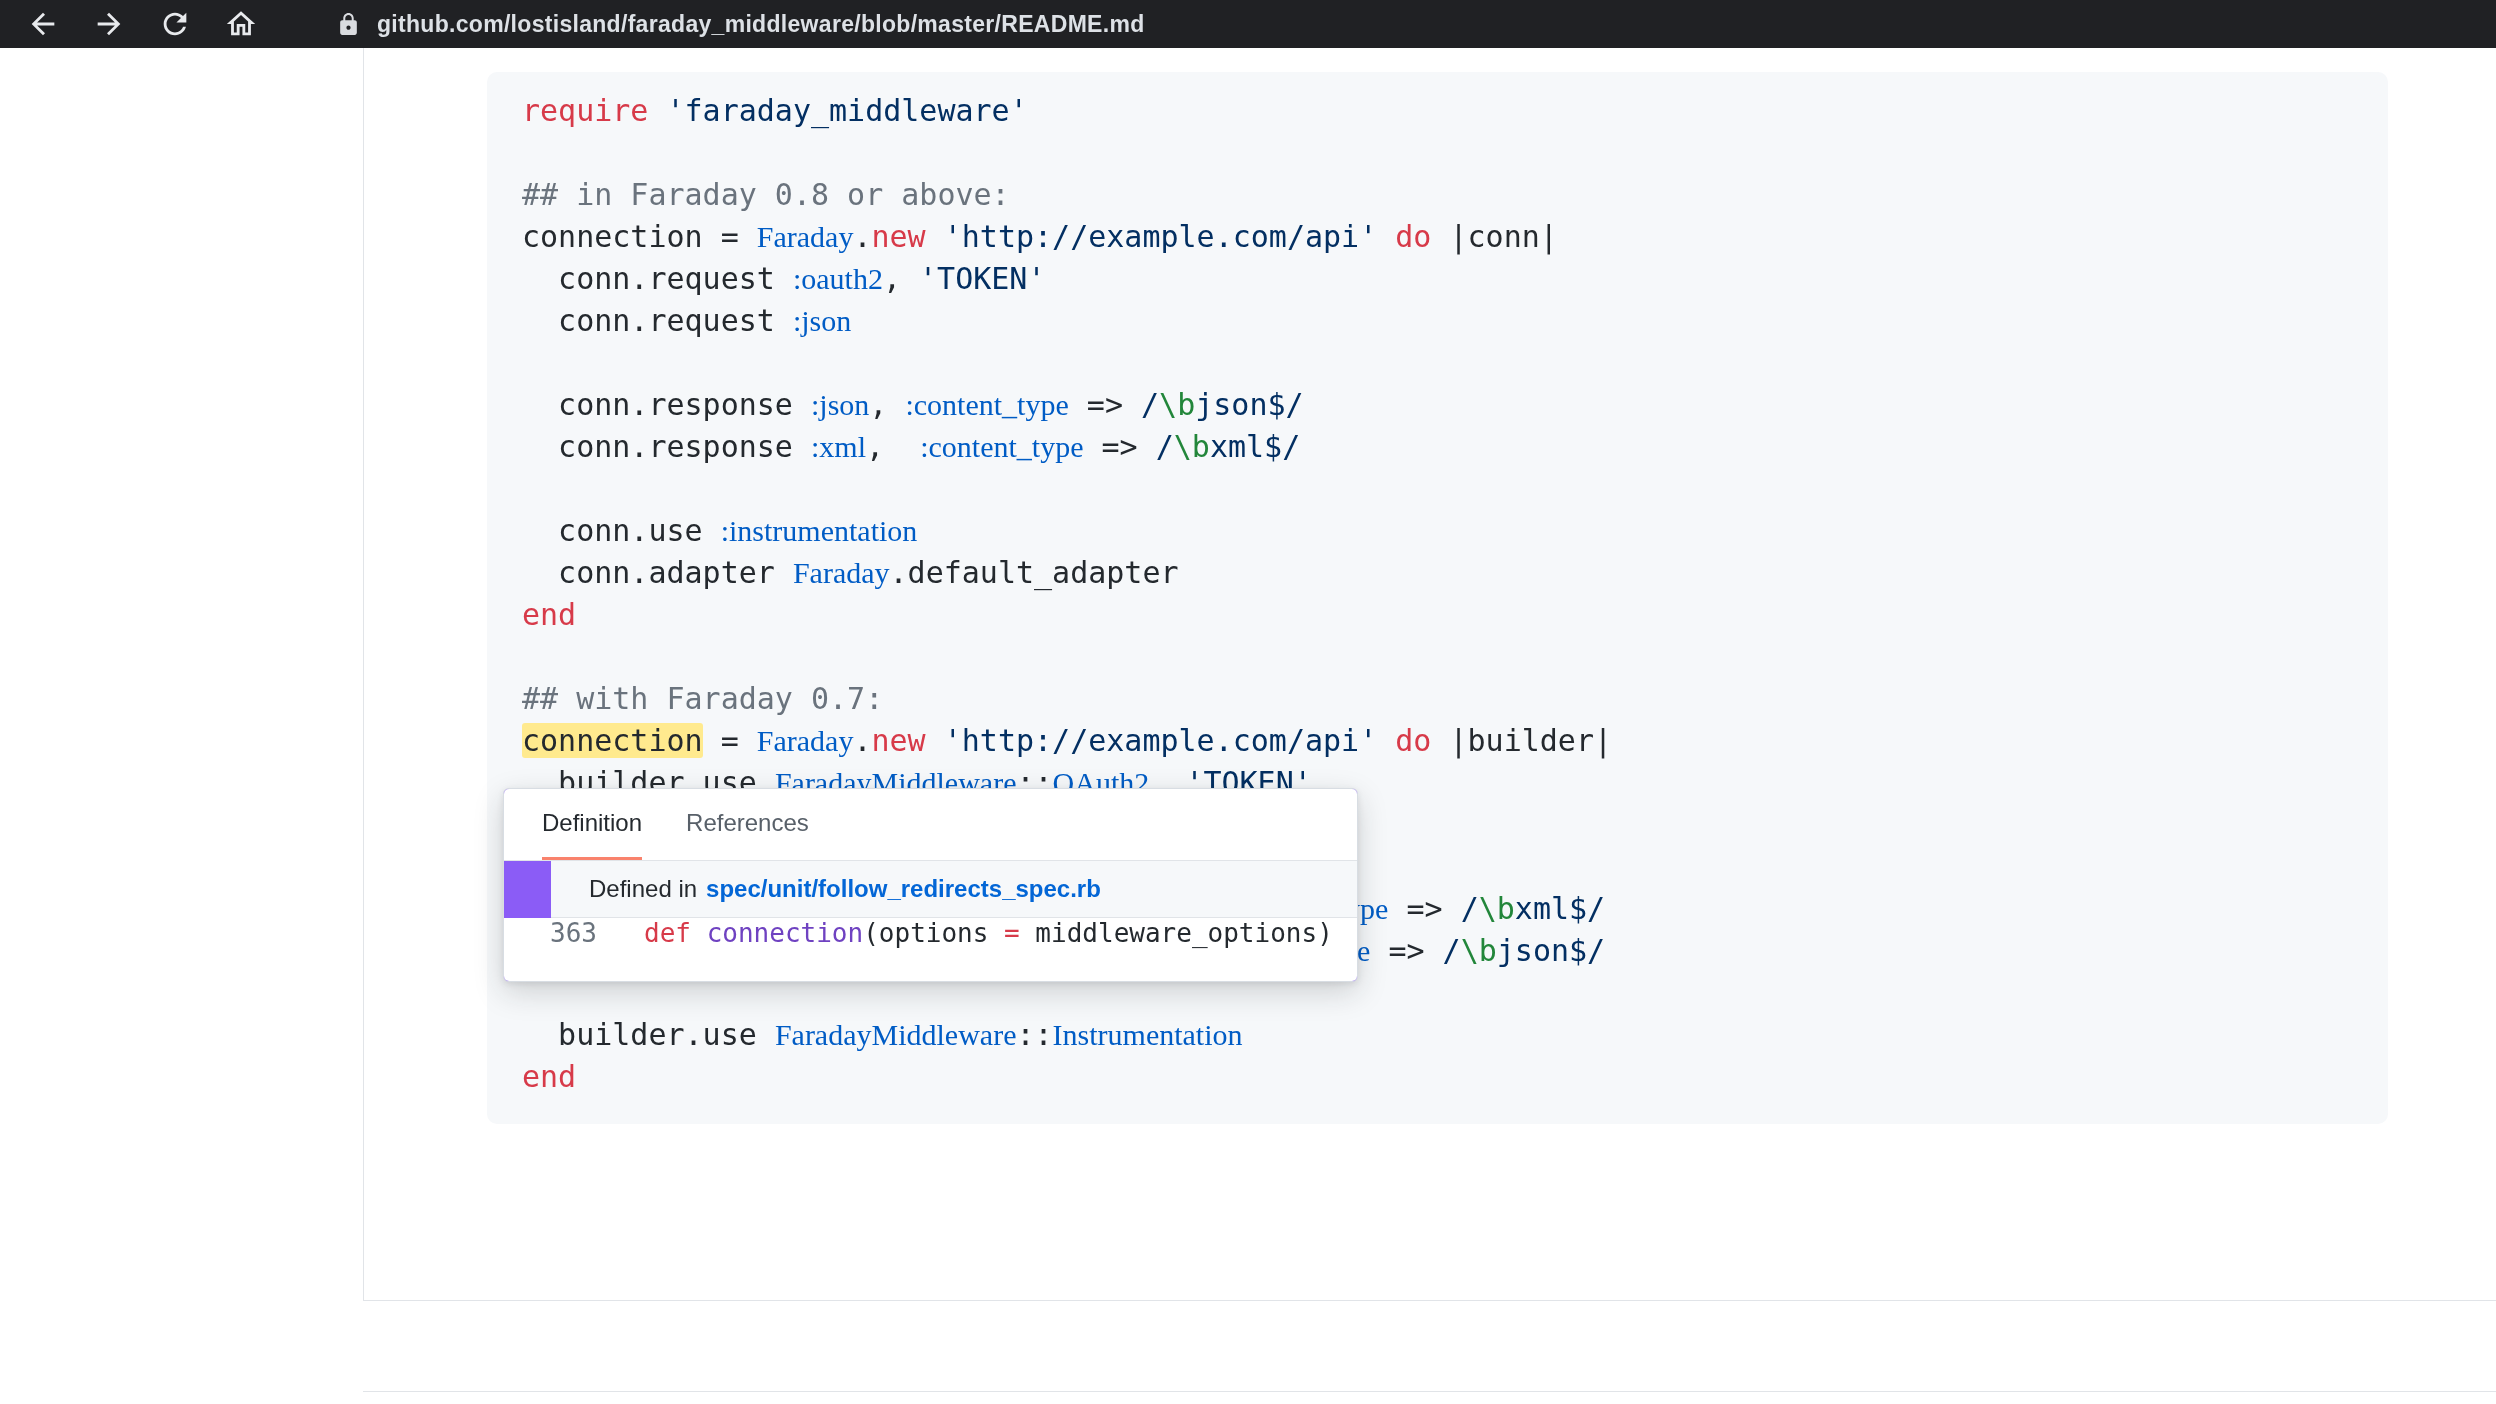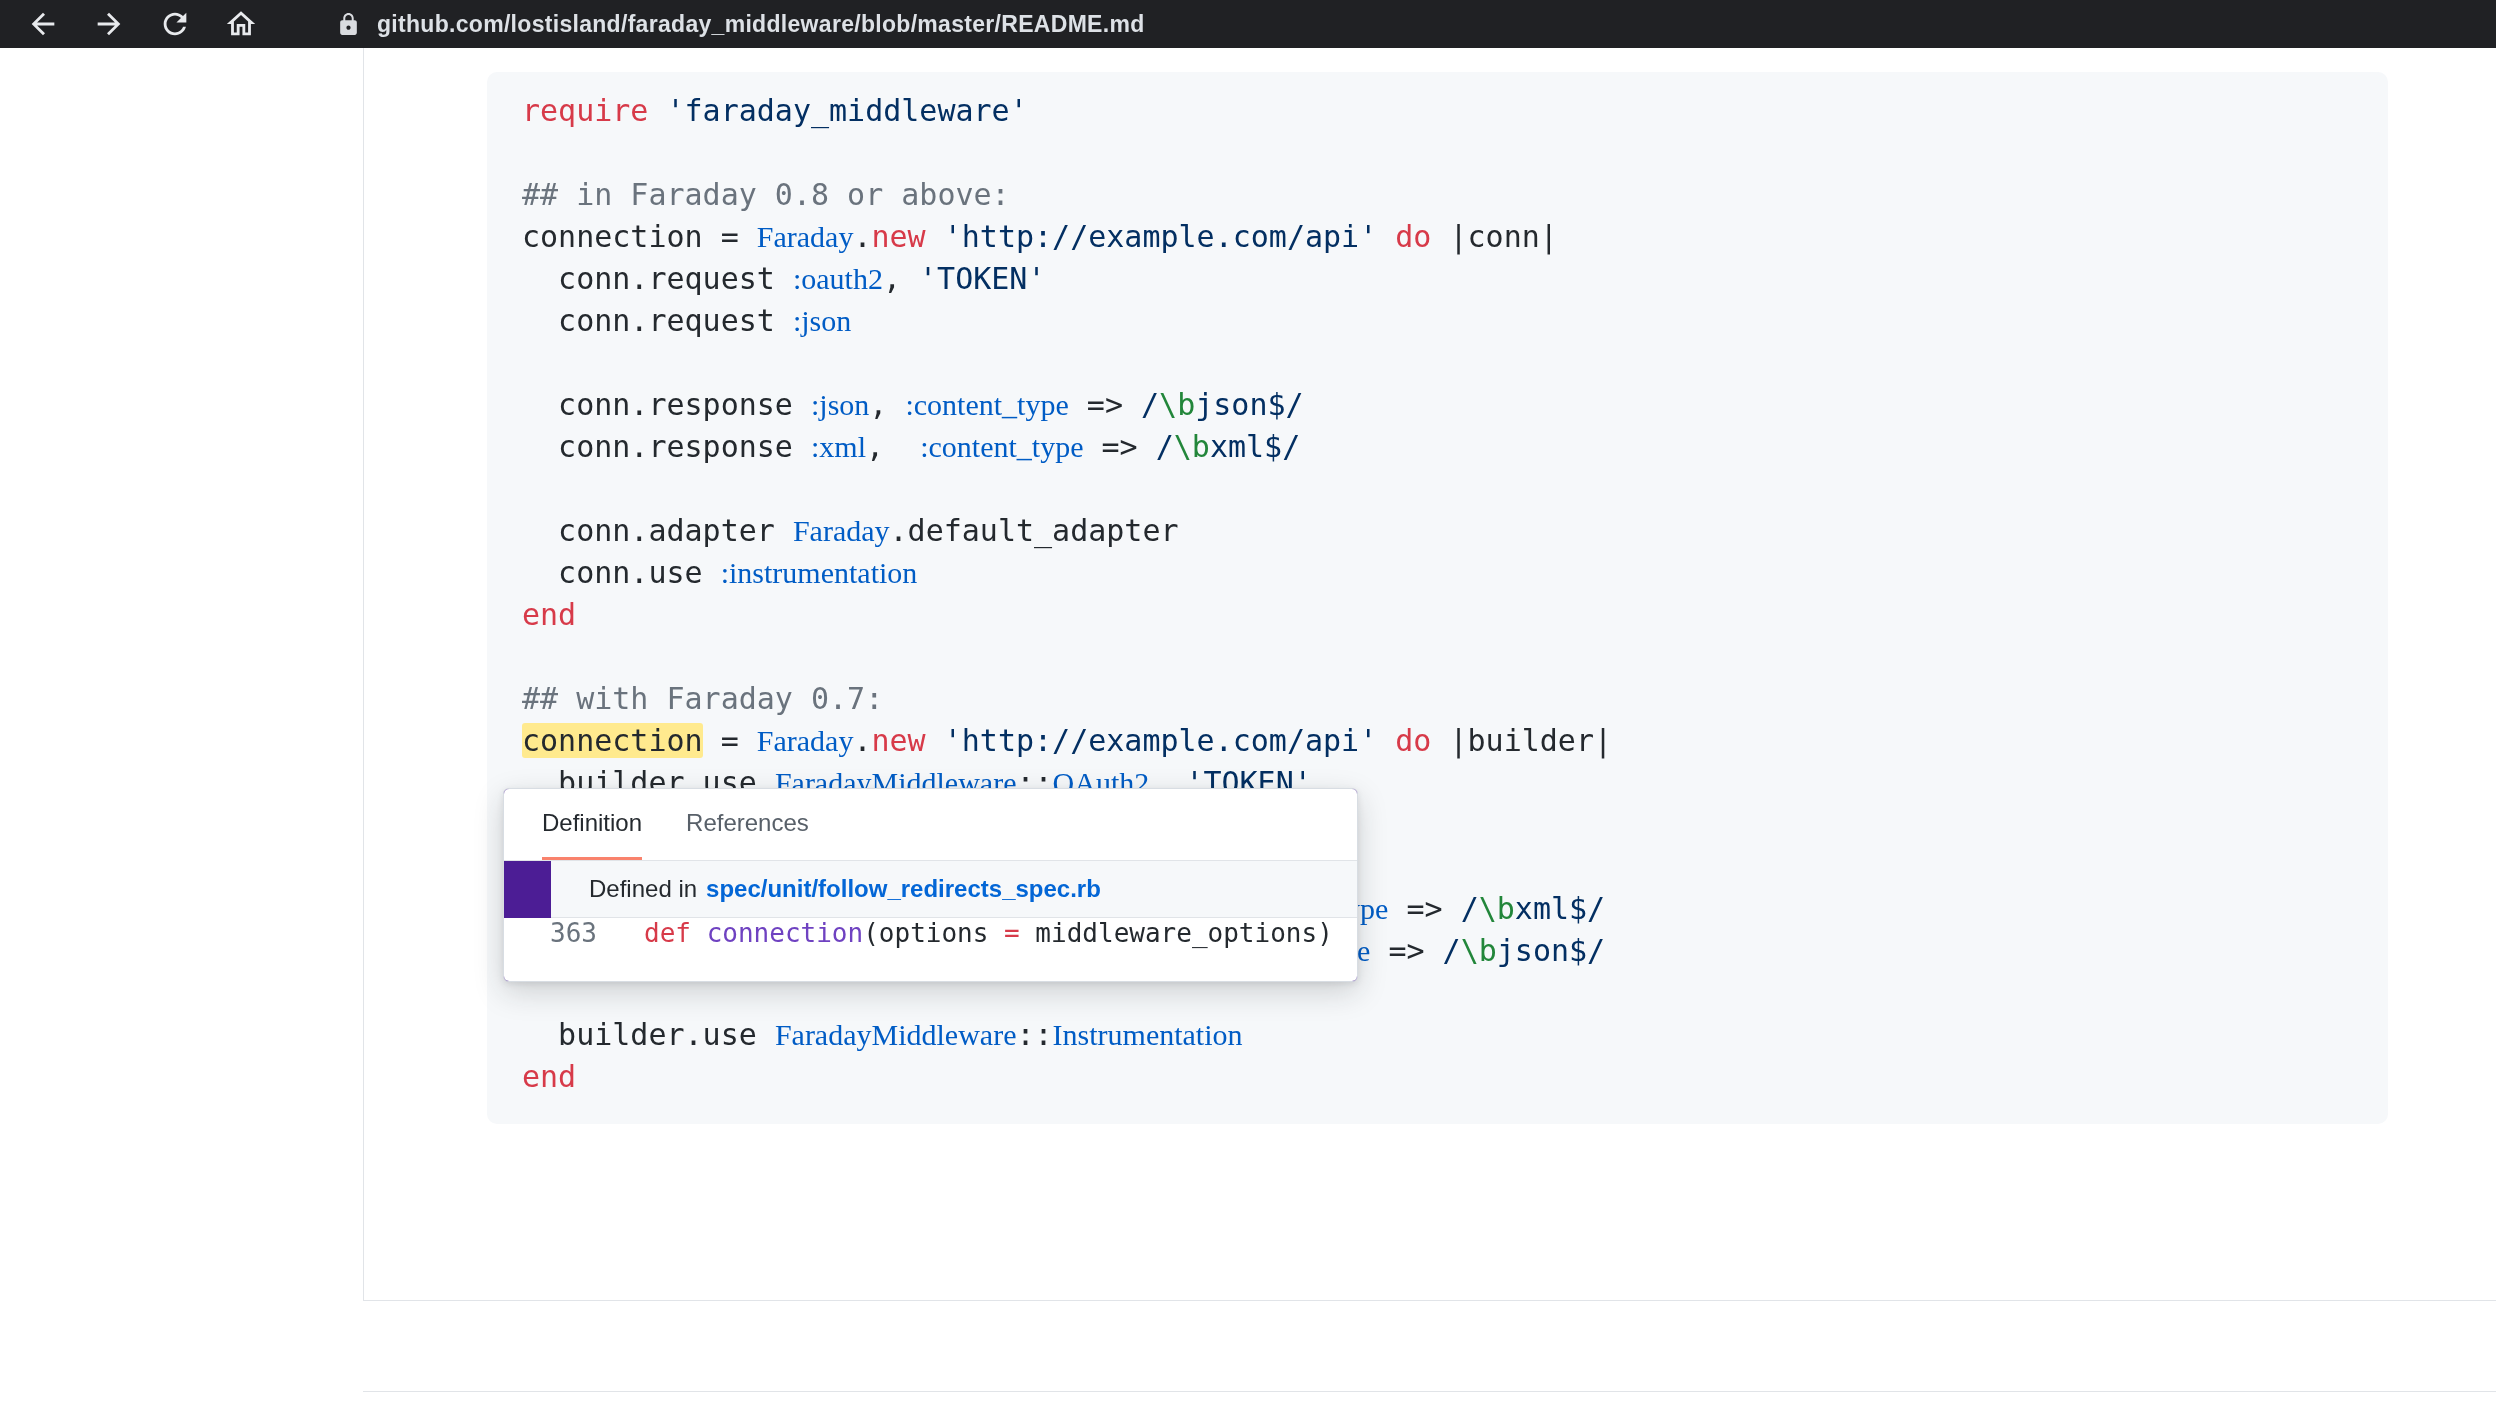--- a/index.html
+++ b/index.html
@@ -69,21 +69,21 @@
   .tok-e { color:var(--escape, #22863a); }
   .tok-f { color:var(--function, #6f42c1); }
   .tok-hl {
     background:var(--highlight, #ffea8e);
     border-radius:3px;
   }
   
   .popup {
     position:absolute; left:503px; top:788px;
     width:855px;
-    background:#4c1d95;
+    background:#8b5cf6;
     border:1px solid #d8dde3;
     border-radius:6px;
     box-shadow:0 10px 30px rgba(27,31,35,0.18), 0 2px 6px rgba(27,31,35,0.10);
     z-index:10;
     overflow:hidden;
   }
   .popup-tabs {
     display:flex; align-items:stretch;
     height:72px;
     padding-left:38px;
@@ -172,22 +172,22 @@
     <div class="code-line"><span class="tok-k">require</span><span class="tok-d"> </span><span class="tok-s">'faraday_middleware'</span></div>
     <div class="code-line">&nbsp;</div>
     <div class="code-line"><span class="tok-c">## in Faraday 0.8 or above:</span></div>
     <div class="code-line"><span class="tok-d">connection = </span><span class="tok-v">Faraday</span><span class="tok-d">.</span><span class="tok-k">new</span><span class="tok-d"> </span><span class="tok-s">'http://example.com/api'</span><span class="tok-d"> </span><span class="tok-k">do</span><span class="tok-d"> |conn|</span></div>
     <div class="code-line"><span class="tok-d">  conn.request </span><span class="tok-v">:oauth2</span><span class="tok-d">, </span><span class="tok-s">'TOKEN'</span></div>
     <div class="code-line"><span class="tok-d">  conn.request </span><span class="tok-v">:json</span></div>
     <div class="code-line">&nbsp;</div>
     <div class="code-line"><span class="tok-d">  conn.response </span><span class="tok-v">:json</span><span class="tok-d">, </span><span class="tok-v">:content_type</span><span class="tok-d"> =&gt; </span><span class="tok-s">/</span><span class="tok-e">\b</span><span class="tok-s">json$/</span></div>
     <div class="code-line"><span class="tok-d">  conn.response </span><span class="tok-v">:xml</span><span class="tok-d">,  </span><span class="tok-v">:content_type</span><span class="tok-d"> =&gt; </span><span class="tok-s">/</span><span class="tok-e">\b</span><span class="tok-s">xml$/</span></div>
     <div class="code-line">&nbsp;</div>
+    <div class="code-line"><span class="tok-d">  conn.use </span><span class="tok-v">:instrumentation</span></div>
     <div class="code-line"><span class="tok-d">  conn.adapter </span><span class="tok-v">Faraday</span><span class="tok-d">.default_adapter</span></div>
-    <div class="code-line"><span class="tok-d">  conn.use </span><span class="tok-v">:instrumentation</span></div>
     <div class="code-line"><span class="tok-k">end</span></div>
     <div class="code-line">&nbsp;</div>
     <div class="code-line"><span class="tok-c">## with Faraday 0.7:</span></div>
     <div class="code-line"><span class="tok-d tok-hl">connection</span><span class="tok-d"> = </span><span class="tok-v">Faraday</span><span class="tok-d">.</span><span class="tok-k">new</span><span class="tok-d"> </span><span class="tok-s">'http://example.com/api'</span><span class="tok-d"> </span><span class="tok-k">do</span><span class="tok-d"> |builder|</span></div>
     <div class="code-line"><span class="tok-d">  builder.use </span><span class="tok-v">FaradayMiddleware</span><span class="tok-d">::</span><span class="tok-v">OAuth2</span><span class="tok-d">, </span><span class="tok-s">'TOKEN'</span></div>
     <div class="code-line"><span class="tok-d">  builder.use </span><span class="tok-v">FaradayMiddleware</span><span class="tok-d">::</span><span class="tok-v">EncodeJson</span></div>
     <div class="code-line">&nbsp;</div>
     <div class="code-line"><span class="tok-d">  builder.use </span><span class="tok-v">FaradayMiddleware</span><span class="tok-d">::</span><span class="tok-v">ParseXml</span><span class="tok-d">,  </span><span class="tok-v">:content_type</span><span class="tok-d"> =&gt; </span><span class="tok-s">/</span><span class="tok-e">\b</span><span class="tok-s">xml$/</span></div>
     <div class="code-line"><span class="tok-d">  builder.use </span><span class="tok-v">FaradayMiddleware</span><span class="tok-d">::</span><span class="tok-v">ParseJson</span><span class="tok-d">, </span><span class="tok-v">:content_type</span><span class="tok-d"> =&gt; </span><span class="tok-s">/</span><span class="tok-e">\b</span><span class="tok-s">json$/</span></div>
     <div class="code-line">&nbsp;</div>

